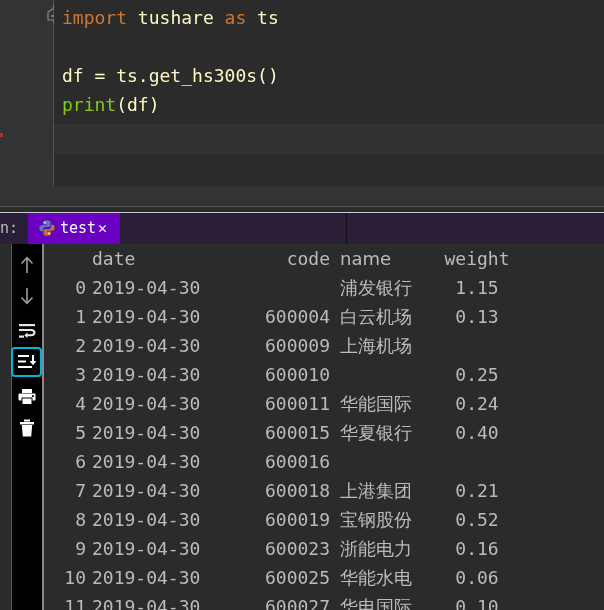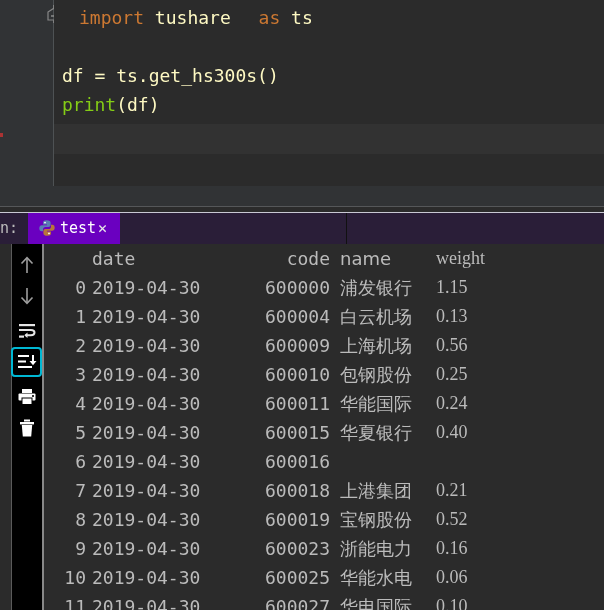--- a/index.html
+++ b/index.html
@@ -38,21 +38,21 @@
   .code-line {
     position: absolute; left: 8px;
     font-size: 18px; line-height: 29px;
     white-space: pre; color: #a9b7c6;
     letter-spacing: 0px;
   }
   .ln0 { top: 3px; }
   .ln1 { top: 32px; }
   .ln2 { top: 61px; }
   .ln3 { top: 90px; }
-  .kw { color: #cc7832; margin-left: 17px; }
+  .kw { color: #cc7832; }
   .fn { color: #84cc16; }
   .pl { color: #fef9c3; }
 
   .current-line-band {
     position: absolute; left: 54px; top: 124px; width: 550px; height: 30px;
     background: #323232;
   }
   .editor-bottom-pad {
     position: absolute; left: 0; top: 186px; width: 604px; height: 20px;
     background: #313335;
@@ -131,21 +131,21 @@
   .out-row {
     position: absolute; left: 0; width: 560px; height: 29px;
     font-size: 18px; line-height: 29px; white-space: pre;
     color: #bbbbbb;
   }
   .col-idx   { position: absolute; text-align: right; width: 36px; left: 6px; }
   .col-date  { position: absolute; left: 48px; width: 140px; text-align: left; }
   .col-code  { position: absolute; left: 206px; width: 80px; text-align: right; }
   .col-name  { position: absolute; left: 296px; width: 92px; text-align: left;
                font-family: "DejaVu Sans", "Liberation Sans", sans-serif; }
-  .col-wt    { position: absolute; left: 392px; width: 82px; text-align: left; font-family: Liberation Serif, serif; }
+  .col-wt    { position: absolute; left: 392px; width: 82px; text-align: center; }
   .hdr .col-date { left: 48px; width: 140px; text-align: left; }
   .hdr .col-name { left: 296px; }
 </style>
 </head>
 <body>
 
 <div id="app">
 
   <div class="editor">
     <div class="editor-gutter"></div>
@@ -248,24 +248,24 @@
     <svg width="18" height="20" viewBox="0 0 18 20">
       <rect x="6" y="1.5" width="6" height="2" fill="#ffffff"></rect>
       <rect x="2" y="4" width="14" height="2.4" fill="#ffffff"></rect>
       <path d="M3.8 7 L14.2 7 L13.2 18.5 L4.8 18.5 Z" fill="#ffffff"></path>
     </svg>
   </div>
 
   <div class="console">
     <div id="console-rows">
         <div class="out-row hdr" style="top: 0px;"><div class="col-idx"></div><div class="col-date">date</div><div class="col-code">code</div><div class="col-name">name</div><div class="col-wt">weight</div></div>
-        <div class="out-row" style="top: 29px;"><div class="col-idx">0</div><div class="col-date">2019-04-30</div><div class="col-code">600000</div><div class="col-name">浦发银行</div><div class="col-wt">1.15</div></div>
+        <div class="out-row" style="top: 29px;"><div class="col-idx">0</div><div class="col-date">2019-04-30</div><div class="col-name">浦发银行</div><div class="col-wt">1.15</div></div>
         <div class="out-row" style="top: 58px;"><div class="col-idx">1</div><div class="col-date">2019-04-30</div><div class="col-code">600004</div><div class="col-name">白云机场</div><div class="col-wt">0.13</div></div>
-        <div class="out-row" style="top: 87px;"><div class="col-idx">2</div><div class="col-date">2019-04-30</div><div class="col-code">600009</div><div class="col-name">上海机场</div><div class="col-wt">0.56</div></div>
-        <div class="out-row" style="top: 116px;"><div class="col-idx">3</div><div class="col-date">2019-04-30</div><div class="col-code">600010</div><div class="col-name">包钢股份</div><div class="col-wt">0.25</div></div>
+        <div class="out-row" style="top: 87px;"><div class="col-idx">2</div><div class="col-date">2019-04-30</div><div class="col-code">600009</div><div class="col-name">上海机场</div></div>
+        <div class="out-row" style="top: 116px;"><div class="col-idx">3</div><div class="col-date">2019-04-30</div><div class="col-code">600010</div><div class="col-wt">0.25</div></div>
         <div class="out-row" style="top: 145px;"><div class="col-idx">4</div><div class="col-date">2019-04-30</div><div class="col-code">600011</div><div class="col-name">华能国际</div><div class="col-wt">0.24</div></div>
         <div class="out-row" style="top: 174px;"><div class="col-idx">5</div><div class="col-date">2019-04-30</div><div class="col-code">600015</div><div class="col-name">华夏银行</div><div class="col-wt">0.40</div></div>
         <div class="out-row" style="top: 203px;"><div class="col-idx">6</div><div class="col-date">2019-04-30</div><div class="col-code">600016</div></div>
         <div class="out-row" style="top: 232px;"><div class="col-idx">7</div><div class="col-date">2019-04-30</div><div class="col-code">600018</div><div class="col-name">上港集团</div><div class="col-wt">0.21</div></div>
         <div class="out-row" style="top: 261px;"><div class="col-idx">8</div><div class="col-date">2019-04-30</div><div class="col-code">600019</div><div class="col-name">宝钢股份</div><div class="col-wt">0.52</div></div>
         <div class="out-row" style="top: 290px;"><div class="col-idx">9</div><div class="col-date">2019-04-30</div><div class="col-code">600023</div><div class="col-name">浙能电力</div><div class="col-wt">0.16</div></div>
         <div class="out-row" style="top: 319px;"><div class="col-idx">10</div><div class="col-date">2019-04-30</div><div class="col-code">600025</div><div class="col-name">华能水电</div><div class="col-wt">0.06</div></div>
         <div class="out-row" style="top: 348px;"><div class="col-idx">11</div><div class="col-date">2019-04-30</div><div class="col-code">600027</div><div class="col-name">华电国际</div><div class="col-wt">0.10</div></div>
       </div>
   </div>

